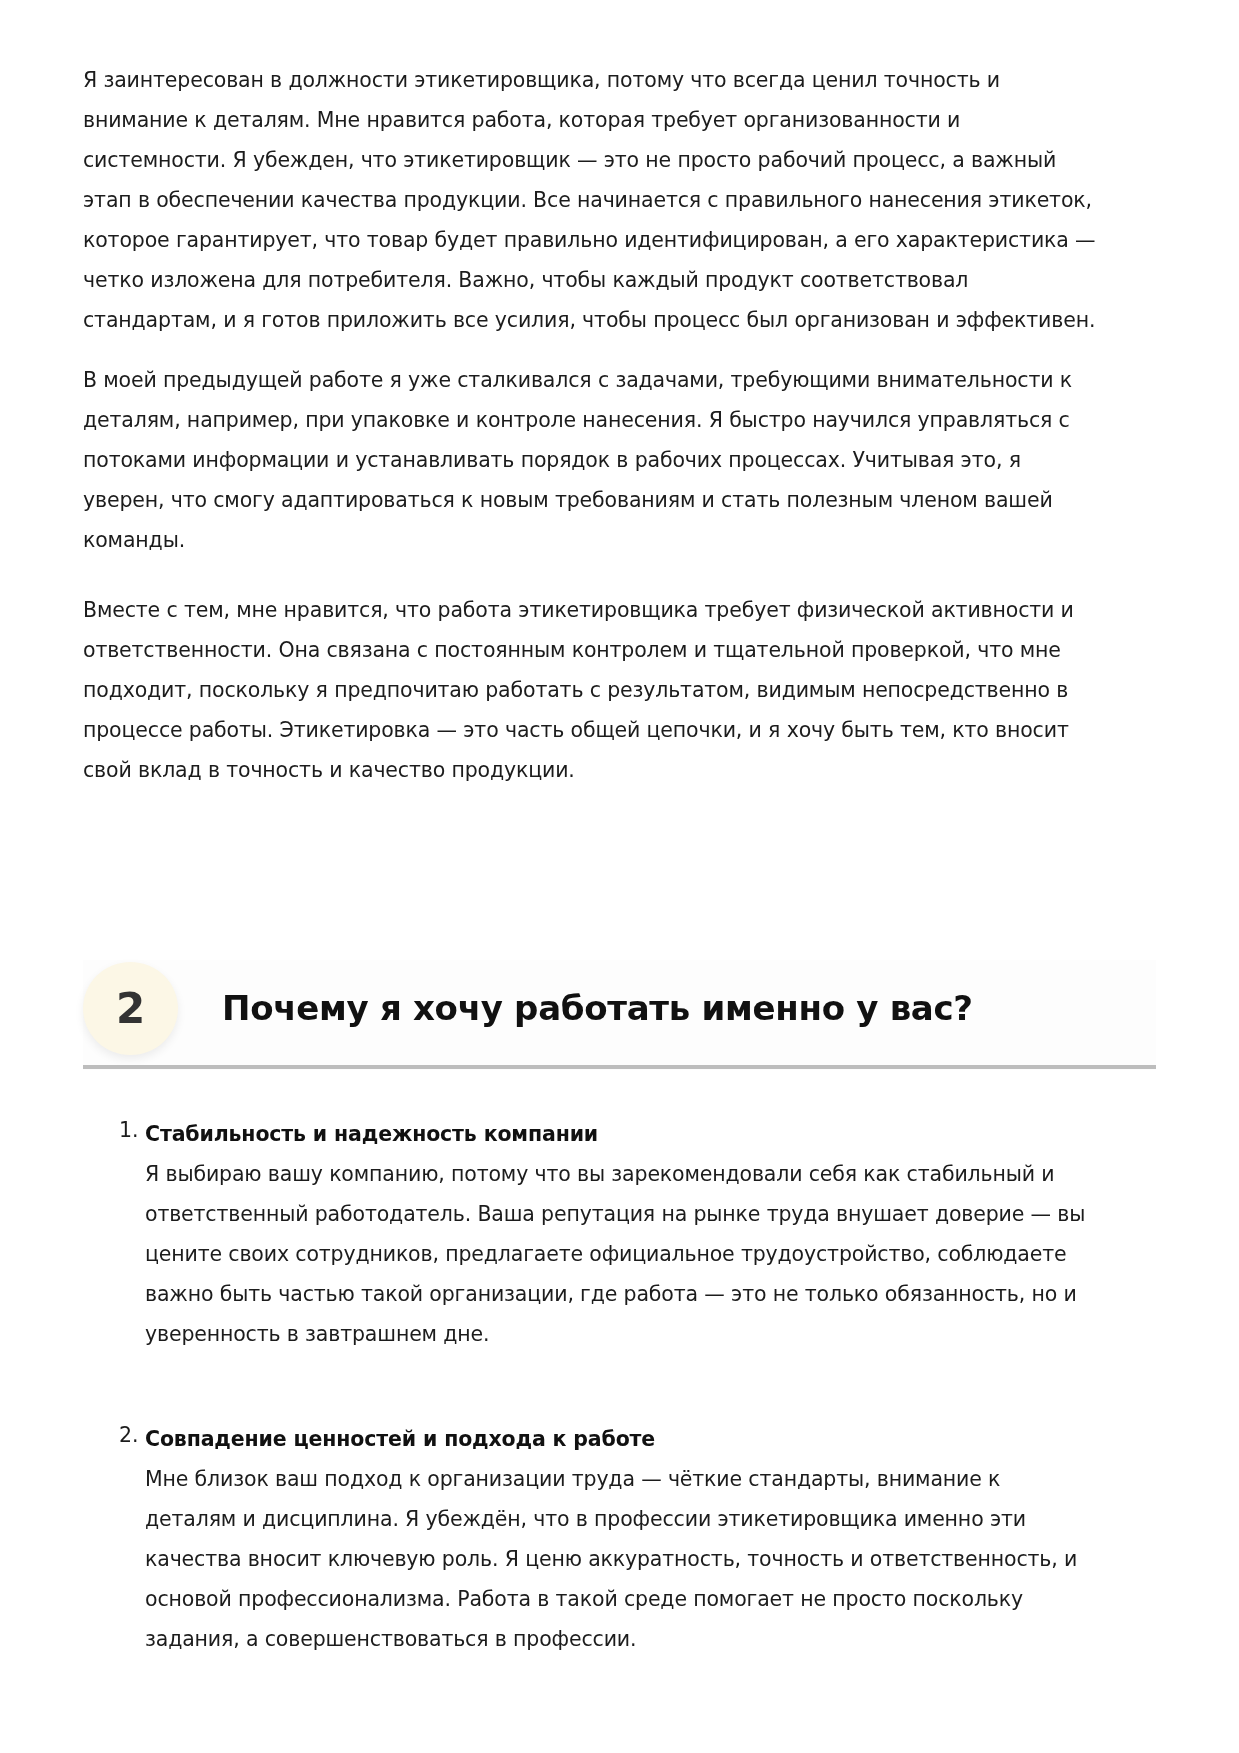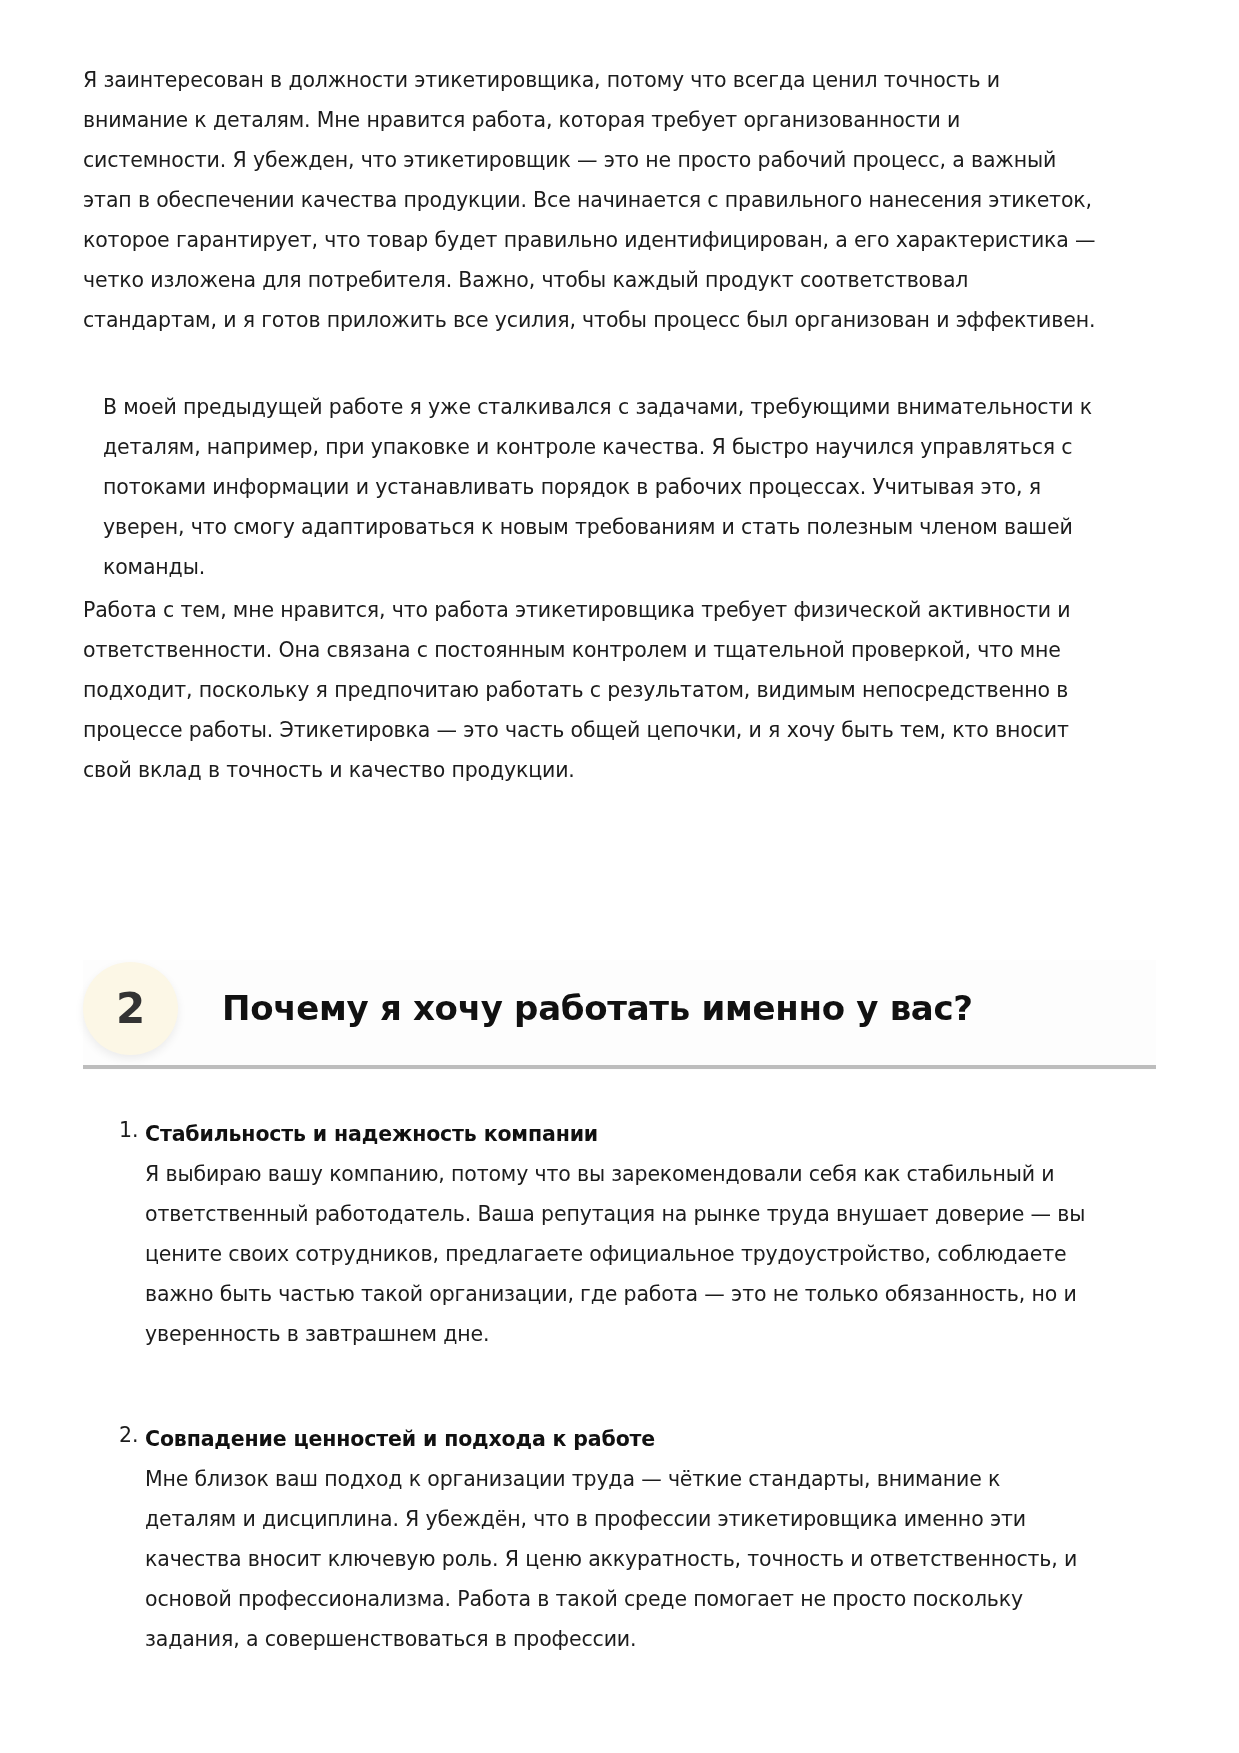--- a/index.html
+++ b/index.html
@@ -2,21 +2,21 @@
 <html><head>
 <meta charset="utf-8">
 <style>
   html, body { margin: 0; padding: 0; background: #ffffff; }
   body { width: 1239px; height: 1753px; position: relative; overflow: hidden;
          font-family: "DejaVu Sans", sans-serif; color: #1c1c1c; }
   .page { position: absolute; left: 83px; top: 0; width: 1073px; }
   .line { display: block; height: 40px; line-height: 40px; font-size: 20.5px; white-space: nowrap; letter-spacing: -0.15px; }
   .para { position: absolute; left: 0; width: 1073px; }
   #p1 { top: 60px; }
-  #p2 { top: 387px; margin-left: 20px; }
+  #p2 { top: 360px; }
   #p3 { top: 590px; }
 
   .section-header { position: absolute; left: 0; top: 960px; width: 1073px; height: 110px; background: #fdfdfd; }
   .num-badge { position: absolute; left: 0; top: 2px; width: 95px; height: 93px; border-radius: 50%;
                background: #fcf7e6; box-shadow: 0 4px 10px rgba(0,0,0,0.07);
                display: flex; align-items: center; justify-content: center;
                font-weight: bold; font-size: 42px; color: #333333; }
   .section-title { position: absolute; left: 139px; top: 24px; font-weight: bold; font-size: 34px; line-height: 48px;
                    color: #111111; white-space: nowrap; letter-spacing: -0.3px; }
   .divider { position: absolute; left: 0; top: 105px; width: 1073px; height: 4px; background: #bdbdbd; }
@@ -38,28 +38,28 @@
     <span class="line">внимание к деталям. Мне нравится работа, которая требует организованности и</span>
     <span class="line">системности. Я убежден, что этикетировщик — это не просто рабочий процесс, а важный</span>
     <span class="line">этап в обеспечении качества продукции. Все начинается с правильного нанесения этикеток,</span>
     <span class="line">которое гарантирует, что товар будет правильно идентифицирован, а его характеристика —</span>
     <span class="line">четко изложена для потребителя. Важно, чтобы каждый продукт соответствовал</span>
     <span class="line">стандартам, и я готов приложить все усилия, чтобы процесс был организован и эффективен.</span>
   </div>
 
   <div class="para" id="p2">
     <span class="line">В моей предыдущей работе я уже сталкивался с задачами, требующими внимательности к</span>
-    <span class="line">деталям, например, при упаковке и контроле качества. Я быстро научился управляться с</span>
+    <span class="line">деталям, например, при упаковке и контроле нанесения. Я быстро научился управляться с</span>
     <span class="line">потоками информации и устанавливать порядок в рабочих процессах. Учитывая это, я</span>
     <span class="line">уверен, что смогу адаптироваться к новым требованиям и стать полезным членом вашей</span>
     <span class="line">команды.</span>
   </div>
 
   <div class="para" id="p3">
-    <span class="line">Работа с тем, мне нравится, что работа этикетировщика требует физической активности и</span>
+    <span class="line">Вместе с тем, мне нравится, что работа этикетировщика требует физической активности и</span>
     <span class="line">ответственности. Она связана с постоянным контролем и тщательной проверкой, что мне</span>
     <span class="line">подходит, поскольку я предпочитаю работать с результатом, видимым непосредственно в</span>
     <span class="line">процессе работы. Этикетировка — это часть общей цепочки, и я хочу быть тем, кто вносит</span>
     <span class="line">свой вклад в точность и качество продукции.</span>
   </div>
 
   <div class="section-header">
     <div class="num-badge" style="background: rgb(252, 247, 230);">2</div>
     <div class="section-title">Почему я хочу работать именно у вас?</div>
     <div class="divider" style="background: rgb(189, 189, 189);"></div>

